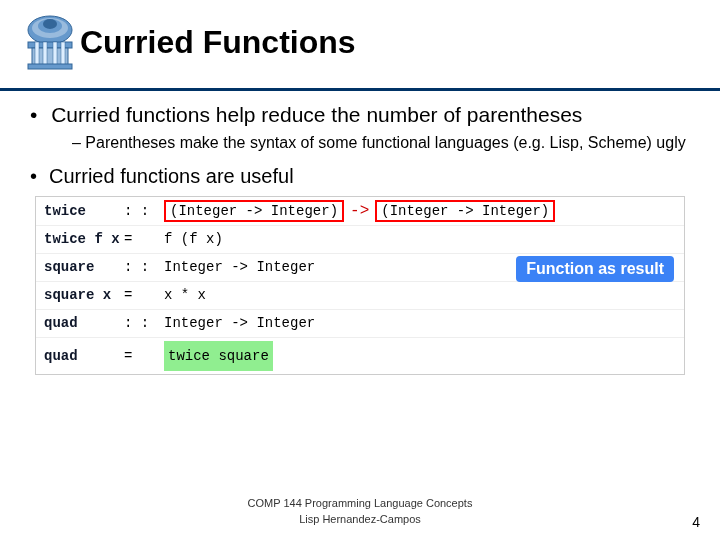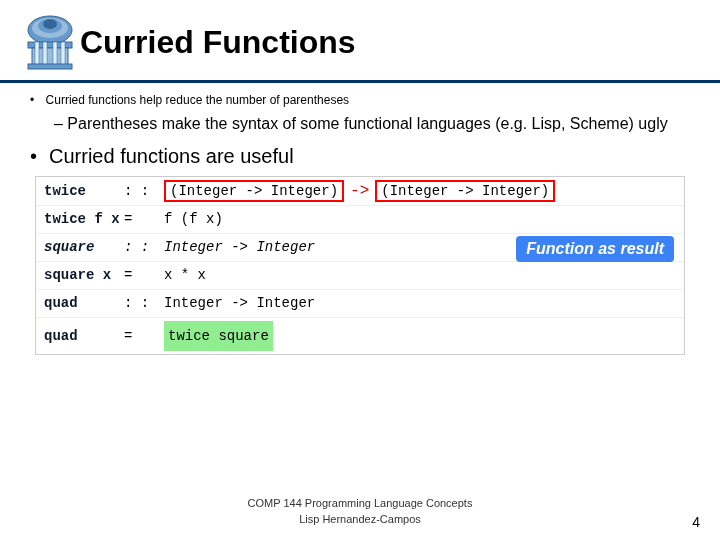--- a/index.html
+++ b/index.html
@@ -18,51 +18,51 @@
       height: 540px;
       background: #ffffff;
       position: relative;
       padding: 0;
     }
 
     
     .header {
       display: flex;
       align-items: center;
-      padding: 12px 20px 8px 20px;
+      padding: 12px 20px 16px 20px;
       border-bottom: 3px solid #003366;
       margin-bottom: 10px;
     }
 
     .header-title {
       font-size: 32px;
       font-weight: bold;
       color: #000000;
     }
 
     
     .content {
       padding: 0 30px;
     }
 
     .bullet-main {
-      font-size: 12px;
+      font-size: 21px;
       color: #000000;
       margin-bottom: 4px;
       line-height: 1.3;
     }
 
     .bullet-main span.bullet-dot {
       margin-right: 8px;
     }
 
     .sub-item {
       font-size: 16px;
       color: #000000;
-      margin-left: 24px;
+      margin-left: 42px;
       margin-bottom: 10px;
       line-height: 1.4;
     }
 
     .bullet-main-2 {
       font-size: 20px;
       color: #000000;
       margin-bottom: 8px;
       display: flex;
       align-items: center;
@@ -236,21 +236,21 @@
           <span class="highlight-box">(Integer -&gt; Integer)</span>
         </span>
       </div>
 
       <div class="code-row">
         <span class="code-col-name">twice f x</span>
         <span class="code-col-op">=</span>
         <span class="code-col-body">f (f x)</span>
       </div>
 
-      <div class="code-row" style="position:relative;font-style:italic;">
+      <div class="code-row" style="position:relative;">
         <span class="code-col-name">square</span>
         <span class="code-col-op">: :</span>
         <span class="code-col-body">Integer -&gt; Integer</span>
         <span class="function-result-badge" style="top:2px; right:10px; font-family:Arial,sans-serif;">Function as result</span>
       </div>
 
       <div class="code-row">
         <span class="code-col-name">square x</span>
         <span class="code-col-op">=</span>
         <span class="code-col-body">x * x</span>

